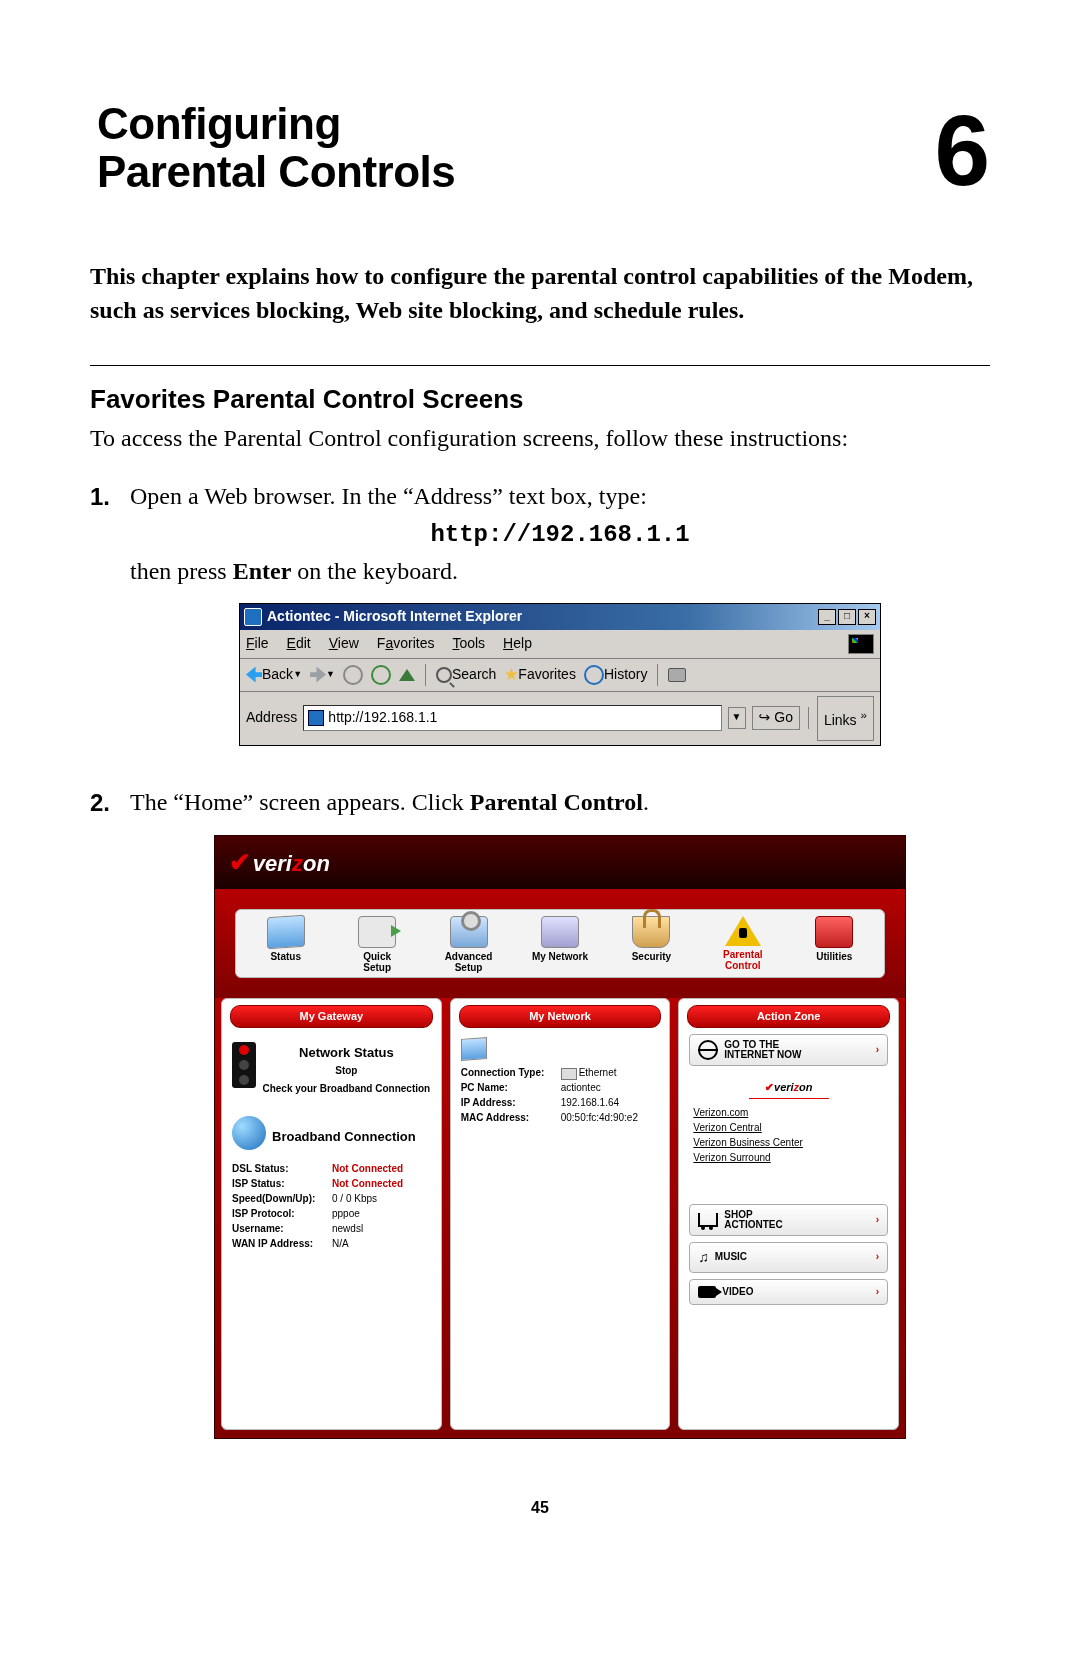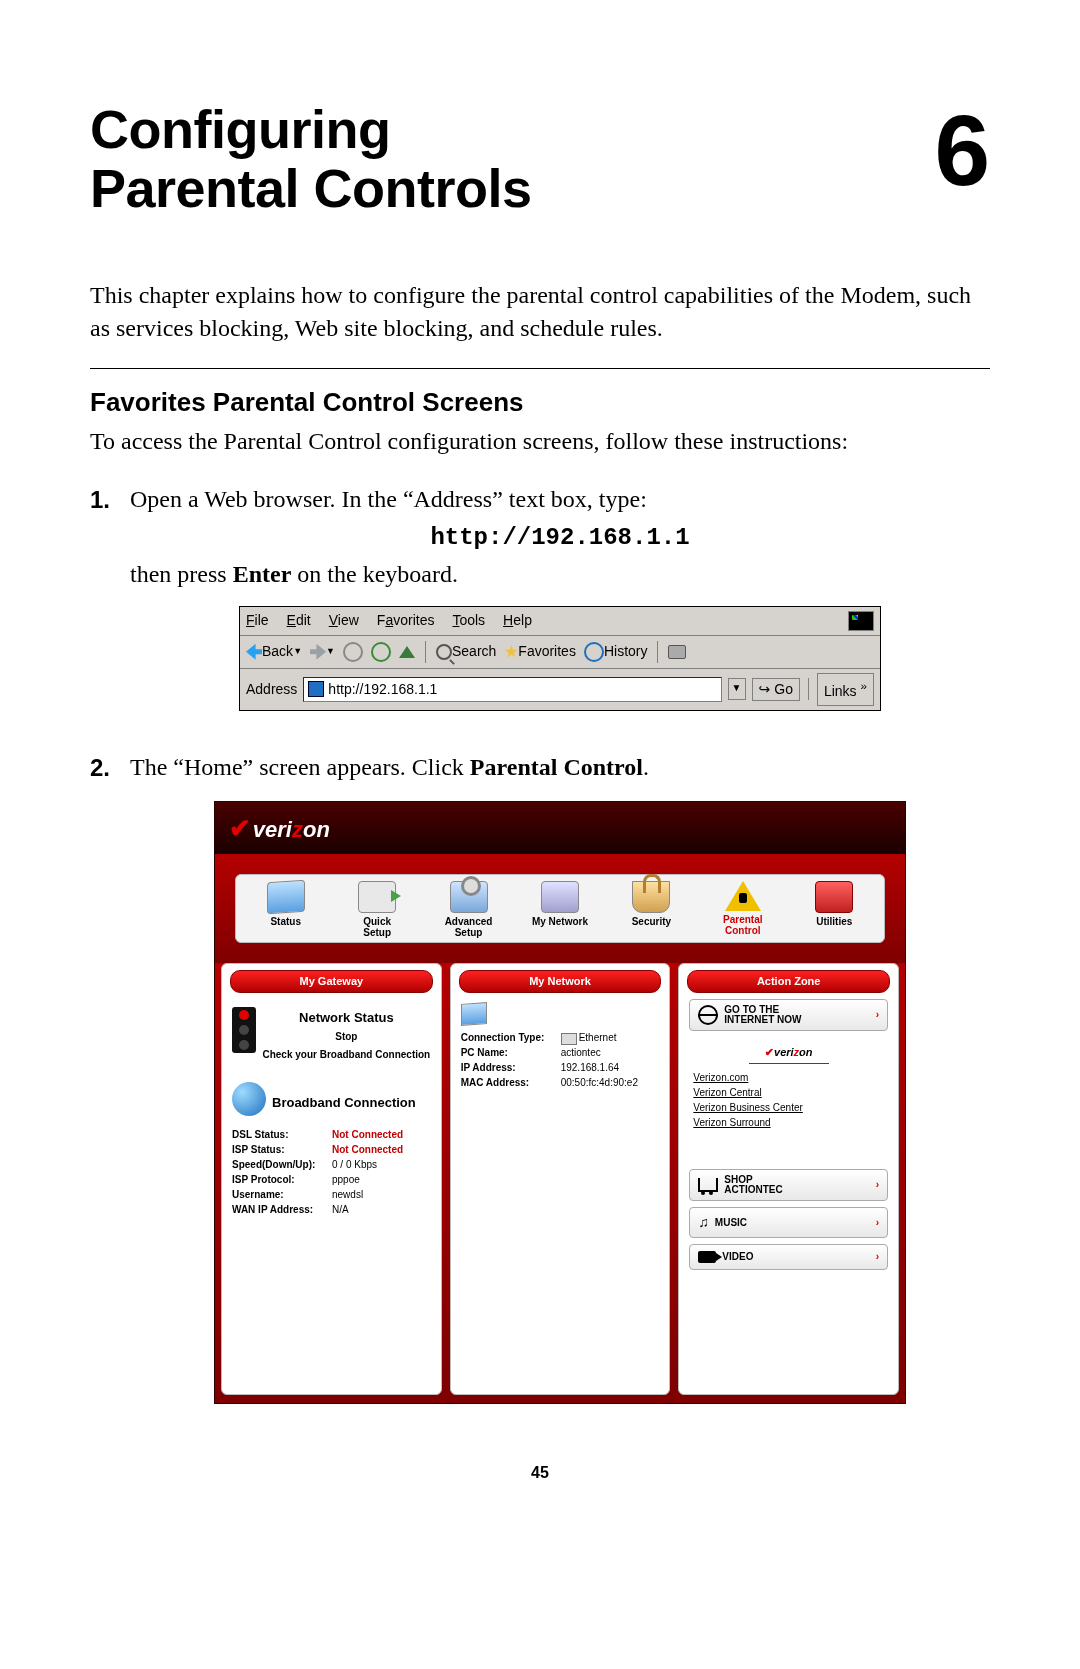--- a/index.html
+++ b/index.html
@@ -15,34 +15,36 @@
   }
   .chapter-head {
     display: flex;
     justify-content: space-between;
     align-items: flex-start;
     margin-bottom: 60px;
   }
   .chapter-title {
     font-family: Arial, Helvetica, sans-serif;
     font-weight: 900;
-    font-size: 54px;
+    font-size: 44px;
     line-height: 1.1;
     letter-spacing: -0.5px;
+    margin-left: 7px;
   }
   .chapter-number {
     font-family: Arial, Helvetica, sans-serif;
     font-weight: 900;
     font-size: 100px;
     line-height: 1;
   }
   .intro {
     font-size: 24px;
     line-height: 1.4;
-    margin-bottom: 22px;
+    margin-bottom: 38px;
+    font-weight: bold;
   }
   hr.divider {
     border: none;
     border-top: 1px solid #000;
     margin: 20px 0 18px 0;
   }
   .section-title {
     font-family: Arial, Helvetica, sans-serif;
     font-weight: 700;
     font-size: 26px;
@@ -133,21 +135,21 @@
   .ie-sep{ width:1px; height:22px; background:#808080; margin:0 2px;}
   .ie-tridown{ font-size:9px; color:#000;}
   .ie-addr {
     display:flex; align-items:center; gap:6px; padding:4px 6px;
   }
   .ie-addr-label{}
   .ie-addr-box { flex:1; background:#fff; border:1px inset #808080; padding:2px 4px; display:flex; align-items:center; gap:4px;}
   .ie-addr-box .pg-ico{ width:14px;height:14px;background:#1e6fbf;border:1px solid #003; display:inline-block;}
   .ie-addr-dd{ width:16px; height:20px; background:#d6d3ce; border:1px solid #808080; text-align:center; font-size:10px; line-height:18px;}
   .ie-go{ border:1px solid #808080; padding:1px 6px; display:flex; align-items:center; gap:4px;}
-  .ie-links{ border:1px solid #808080; padding:4px 6px;}
+  .ie-links{ border:1px solid #808080; padding:10px 6px;}
 
   
   .vz-shot {
     width: 690px;
     margin: 16px auto 0 auto;
     font-family: Arial, Helvetica, sans-serif;
     font-size: 11px;
     border: 1px solid #2a0000;
     background:#ef4444;
   }
@@ -275,20 +277,31 @@
   <ol class="steps">
     <li>
       <div class="num">1.</div>
       <div class="body">
         <span>Open a Web browser. In the “Address” text box, type:</span>
         <span class="mono">http://192.168.1.1</span>
         <span>then press </span><span class="bold">Enter</span><span> on the keyboard.</span>
 
         
         <div class="ie-shot">
+          <div class="ie-title">
+            <div class="ie-title-left">
+              <span class="ie-title-icon"></span>
+              <span>Actiontec - Microsoft Internet Explorer</span>
+            </div>
+            <div class="ie-win-btns">
+              <span class="ie-win-btn">_</span>
+              <span class="ie-win-btn">□</span>
+              <span class="ie-win-btn">×</span>
+            </div>
+          </div>
           <div class="ie-menu">
             <div class="ie-menu-items">
               <span><u>F</u><span title="File">ile</span></span>
               <span><u>E</u>dit</span>
               <span><u>V</u>iew</span>
               <span>F<u>a</u>vorites</span>
               <span><u>T</u>ools</span>
               <span><u>H</u>elp</span>
             </div>
             <span class="ie-flag"></span>

